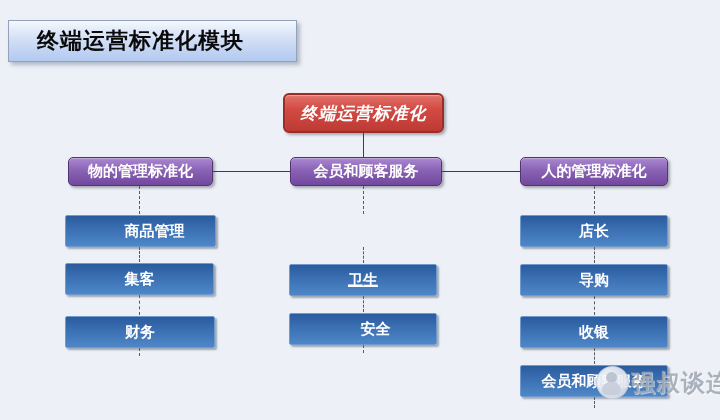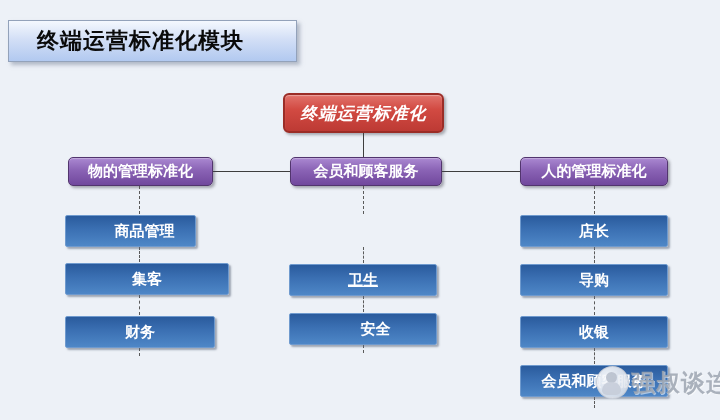--- a/index.html
+++ b/index.html
@@ -113,22 +113,22 @@
   <div class="conn-dash" style="left:363px;top:247px;height:16px;"></div>
   <div class="conn-dash" style="left:363px;top:296px;height:16px;"></div>
   <div class="conn-dash" style="left:363px;top:345px;height:8px;"></div>
 
   <div class="conn-dash" style="left:594px;top:186px;height:28px;"></div>
   <div class="conn-dash" style="left:594px;top:247px;height:16px;"></div>
   <div class="conn-dash" style="left:594px;top:296px;height:19px;"></div>
   <div class="conn-dash" style="left:594px;top:348px;height:16px;"></div>
   <div class="conn-dash" style="left:594px;top:397px;height:11px;"></div>
 
-  <div class="node node-leaf" style="left:65px;top:215px;width:131px;padding-left:28px;">商品管理</div>
-  <div class="node node-leaf" style="left:65px;top:263px;width:164px;">集客</div>
+  <div class="node node-leaf" style="left:65px;top:215px;width:151px;padding-left:28px;">商品管理</div>
+  <div class="node node-leaf" style="left:65px;top:263px;width:149px;">集客</div>
   <div class="node node-leaf" style="left:65px;top:316px;width:150px;font-family:Liberation Serif, serif;">财务</div>
 
   <div class="node node-leaf" style="left:289px;top:264px;width:148px;text-decoration:underline;">卫生</div>
   <div class="node node-leaf" style="left:289px;top:313px;width:148px;padding-left:25px;">安全</div>
 
   <div class="node node-leaf" style="left:520px;top:215px;width:148px;">店长</div>
   <div class="node node-leaf" style="left:520px;top:264px;width:148px;">导购</div>
   <div class="node node-leaf" style="left:520px;top:316px;width:148px;">收银</div>
   <div class="node node-leaf" style="left:520px;top:365px;width:148px;">会员和顾客服务</div>
 

